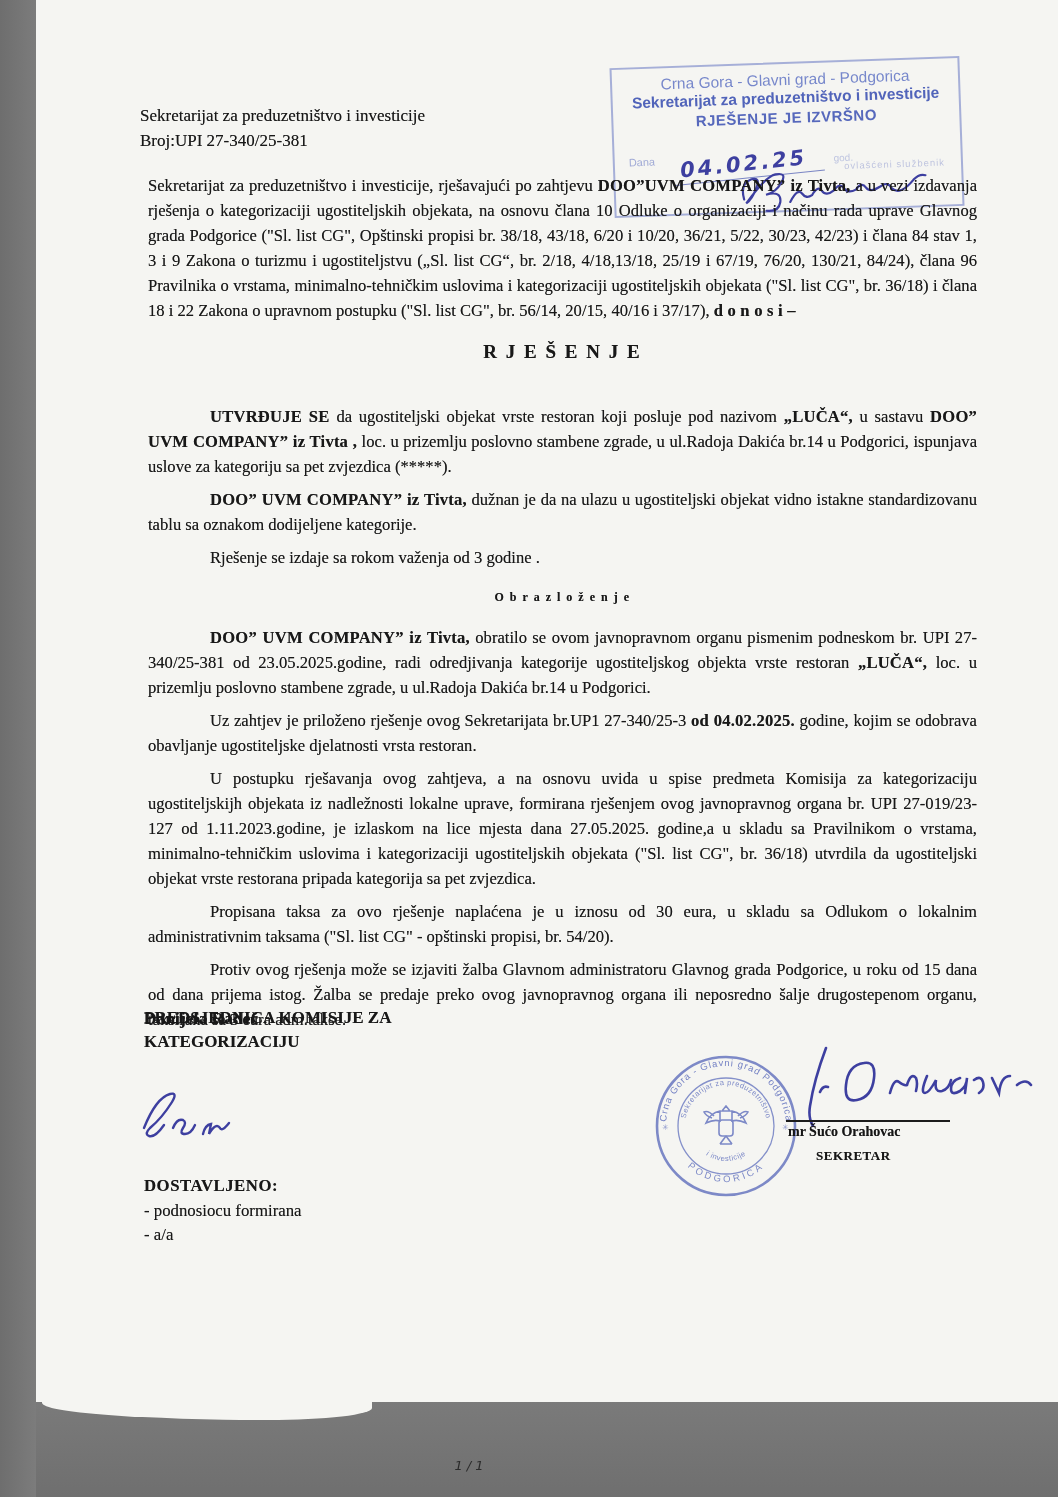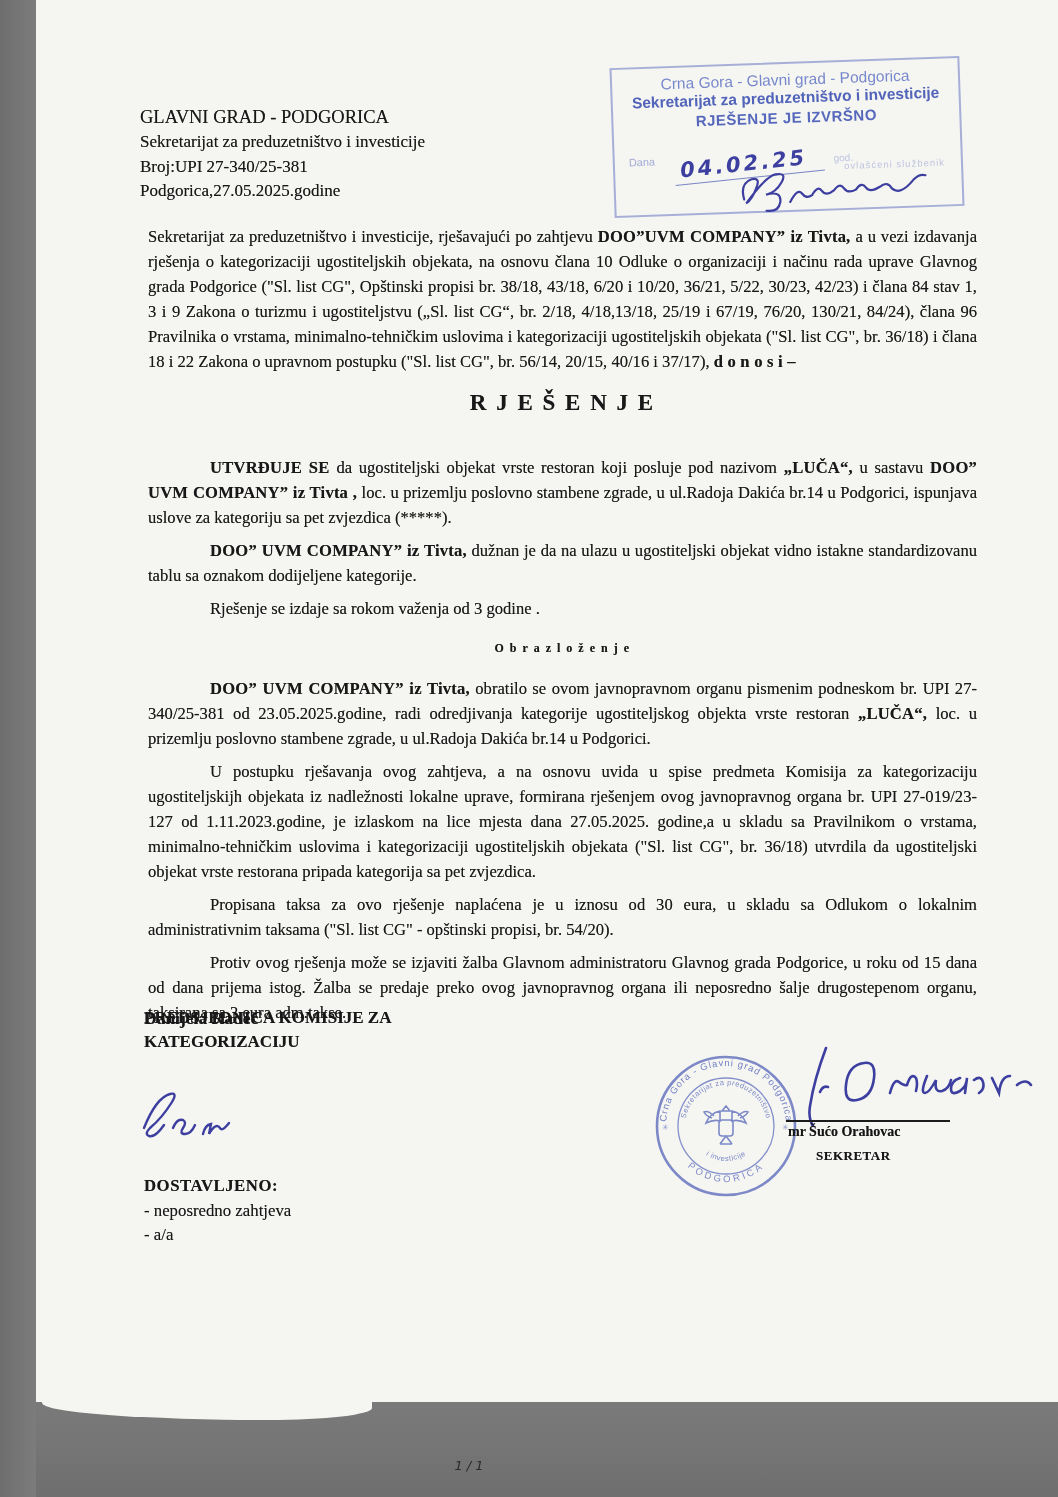--- a/index.html
+++ b/index.html
@@ -23,21 +23,21 @@
     font-size:16.6px;line-height:25px;color:#181818;text-align:justify;
     text-shadow:0 0 .5px rgba(25,25,25,.55);
   }
   .letterhead{text-align:left;margin-bottom:20px;}
   .lh1{font-size:18.5px;line-height:26px;}
   .lh{font-size:17px;line-height:24.5px;}
   .para{margin:8px;}
   .indent{text-indent:62px;}
   .b{font-weight:bold;letter-spacing:.2px;}
   .doc-title{
-    text-align:center;font-weight:bold;font-size:23px;letter-spacing:2px;
+    text-align:center;font-weight:bold;font-size:19px;letter-spacing:2px;
     margin:16px 0 40px 0;text-indent:0;
   }
   .doc-title2{
     text-align:center;font-weight:bold;font-size:12px;letter-spacing:1.5px;
     margin:15px 0 15px 0;text-indent:0;
   }
   
   .exec-stamp{
     position:absolute;left:576px;top:62px;width:346px;height:146px;
     border:2.5px solid rgba(88,106,190,.5);transform:rotate(-2deg);
@@ -96,37 +96,36 @@
     </div>
     <div class="es-officer">ovlašćeni službenik</div>
     <svg class="es-sig" width="214" height="58" viewBox="0 0 214 58">
       <path class="ink-blue" stroke-width="2.2" d="M12,44 q-4,-16 8,-20 q10,-2 4,10 q-4,10 -10,14 q20,-26 30,-28 q12,-2 6,8 q-6,10 -16,12 q16,-4 14,8 q-2,10 -14,8 m24,-8 q8,-14 12,-8 t10,2 q6,-10 10,-4 t12,0 q6,-8 10,-2 t12,2 q6,-8 10,-2 t14,0 q8,-6 12,2 q8,8 22,-8 q6,-6 12,-4"></path>
     </svg>
   </div>
 
   <div class="content">
 
     <div class="letterhead">
-      <div class="lh1">GLAVNI GRAD - PODGORICA</div>
       <div class="lh">Sekretarijat za preduzetništvo i investicije</div>
       <div class="lh">Broj:UPI 27-340/25-381</div>
-      <div class="lh">Podgorica,27.05.2025.godine</div>
     </div>
 
     <p class="para"><span>Sekretarijat za preduzetništvo i investicije, rješavajući po zahtjevu </span><span class="b">DOO”UVM COMPANY” iz Tivta,</span><span> a u vezi izdavanja rješenja o kategorizaciji ugostiteljskih objekata, na osnovu člana 10 Odluke o organizaciji i načinu rada uprave Glavnog grada Podgorice ("Sl. list CG", Opštinski propisi br. 38/18, 43/18, 6/20 i 10/20, 36/21, 5/22, 30/23, 42/23) i člana 84 stav 1, 3 i 9 Zakona o turizmu i ugostiteljstvu („Sl. list CG“, br. 2/18, 4/18,13/18, 25/19 i 67/19, 76/20, 130/21, 84/24), člana 96 Pravilnika o vrstama, minimalno-tehničkim uslovima i kategorizaciji ugostiteljskih objekata ("Sl. list CG", br. 36/18) i člana 18 i 22 Zakona o upravnom postupku ("Sl. list CG", br. 56/14, 20/15, 40/16 i 37/17), </span><span class="b">d o n o s i –</span></p>
 
     <p class="para doc-title">R J E Š E N J E</p>
 
     <p class="para indent"><span class="b">UTVRĐUJE SE </span><span>da ugostiteljski objekat vrste restoran koji posluje pod nazivom </span><span class="b">„LUČA“,</span><span> u sastavu </span><span class="b">DOO” UVM COMPANY” iz Tivta ,</span><span> loc. u prizemlju poslovno stambene zgrade, u ul.Radoja Dakića br.14 u Podgorici, ispunjava uslove za kategoriju sa pet zvjezdica (*****).</span></p>
     <p class="para indent"><span class="b">DOO” UVM COMPANY” iz Tivta,</span><span> dužnan je da na ulazu u ugostiteljski objekat vidno istakne standardizovanu tablu sa oznakom dodijeljene kategorije.</span></p>
     <p class="para indent"><span>Rješenje se izdaje sa rokom važenja od 3 godine .</span></p>
 
     <p class="para doc-title2">O b r a z l o ž e n j e</p>
 
     <p class="para indent"><span class="b">DOO” UVM COMPANY” iz Tivta,</span><span> obratilo se ovom javnopravnom organu pismenim podneskom br. UPI 27-340/25-381 od 23.05.2025.godine, radi odredjivanja kategorije ugostiteljskog objekta vrste restoran </span><span class="b">„LUČA“,</span><span> loc. u prizemlju poslovno stambene zgrade, u ul.Radoja Dakića br.14 u Podgorici.</span></p>
+    <p class="para indent"><span>Uz zahtjev je priloženo rješenje ovog Sekretarijata br.UP1 27-340/25-3 </span><span class="b">od 04.02.2025.</span><span> godine, kojim se odobrava obavljanje ugostiteljske djelatnosti vrsta restoran.</span></p>
     <p class="para indent"><span>U postupku rješavanja ovog zahtjeva, a na osnovu uvida u spise predmeta Komisija za kategorizaciju ugostiteljskijh objekata iz nadležnosti lokalne uprave, formirana rješenjem ovog javnopravnog organa br. UPI 27-019/23-127 od 1.11.2023.godine, je izlaskom na lice mjesta dana 27.05.2025. godine,a u skladu sa Pravilnikom o vrstama, minimalno-tehničkim uslovima i kategorizaciji ugostiteljskih objekata ("Sl. list CG", br. 36/18) utvrdila da ugostiteljski objekat vrste restorana pripada kategorija sa pet zvjezdica.</span></p>
     <p class="para indent"><span>Propisana taksa za ovo rješenje naplaćena je u iznosu od 30 eura, u skladu sa Odlukom o lokalnim administrativnim taksama ("Sl. list CG" - opštinski propisi, br. 54/20).</span></p>
     <p class="para indent"><span>Protiv ovog rješenja može se izjaviti žalba Glavnom administratoru Glavnog grada Podgorice, u roku od 15 dana od dana prijema istog. Žalba se predaje preko ovog javnopravnog organa ili neposredno šalje drugostepenom organu, taksirana sa 3 eura adm.takse.</span></p>
   </div>
 
   <div class="sig-left">
     <div>PREDSJEDNICA KOMISIJE ZA</div>
     <div>KATEGORIZACIJU</div>
   </div>
   <div class="sig-left-name">Danijela Radeč</div>
@@ -167,19 +166,19 @@
 
   <svg class="sig-right-svg" width="290" height="88" viewBox="0 0 290 88">
     <path class="ink-blue" stroke="#3f51c1" stroke-width="2.6" d="M64,4 q-12,32 -16,58 q-2,12 3,20 m7,-34 q3,-7 8,-5 m36,-24 q-16,2 -18,22 q-2,18 11,15 q15,-3 17,-22 q2,-17 -10,-15 m26,30 q4,-15 9,-11 t8,3 q4,-13 9,-7 q2,5 0,13 m11,-15 q-7,17 -2,17 q4,0 11,-13 q-2,13 6,11 q7,-2 9,-11 m9,-2 q-9,3 -9,11 q0,7 9,2 q7,-5 7,-13 l-2,15 m9,-13 q7,-5 9,2 t-4,11 m13,-15 l7,15 q2,-17 11,-17 m7,9 q9,-7 14,0"></path>
   </svg>
   <div class="sig-right-line"></div>
   <div class="sig-right-name">mr  Šućo Orahovac</div>
   <div class="sig-right-role">SEKRETAR</div>
 
   <div class="delivered">
     <div class="delivered-title">DOSTAVLJENO:</div>
-    <div>- neposredno zahtjeva</div>
+    <div>- podnosiocu formirana</div>
     <div>- a/a</div>
   </div>
 
 </div>
 
 <div class="page-footer">1 / 1</div>
 
 </body></html>

